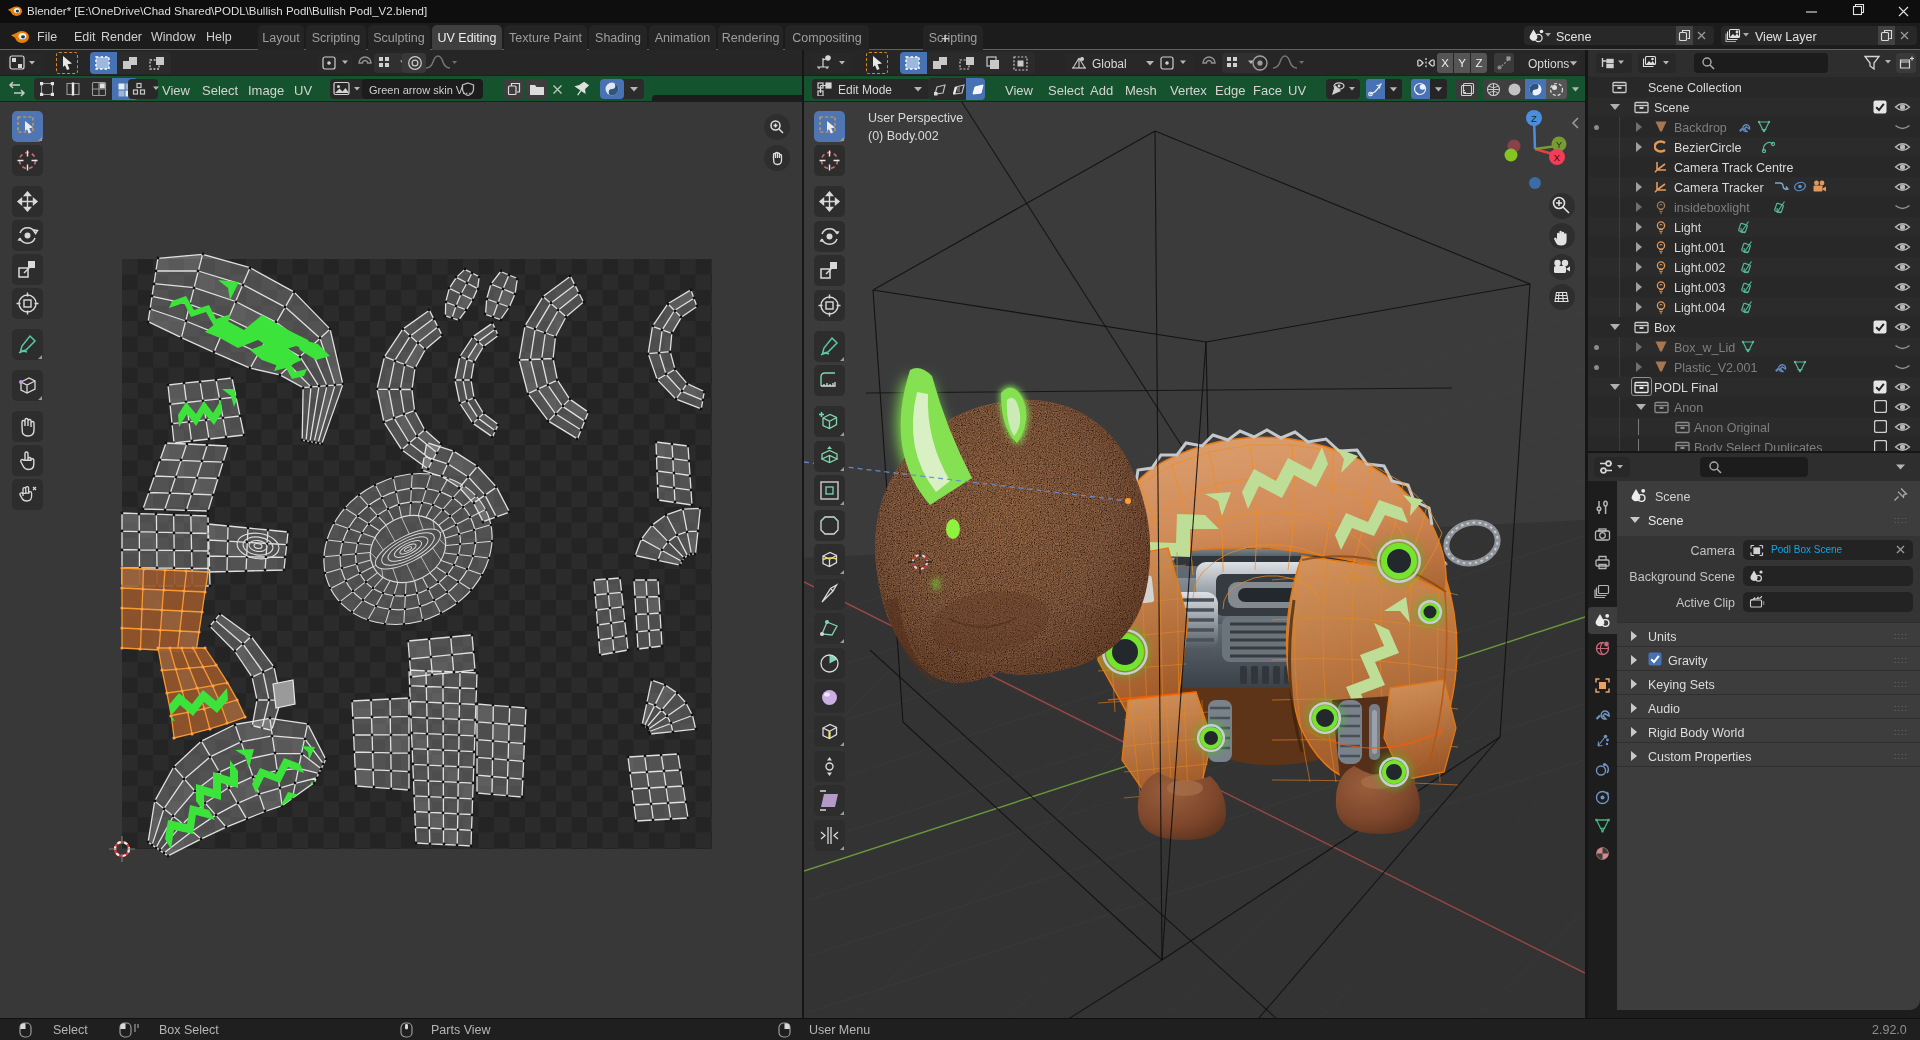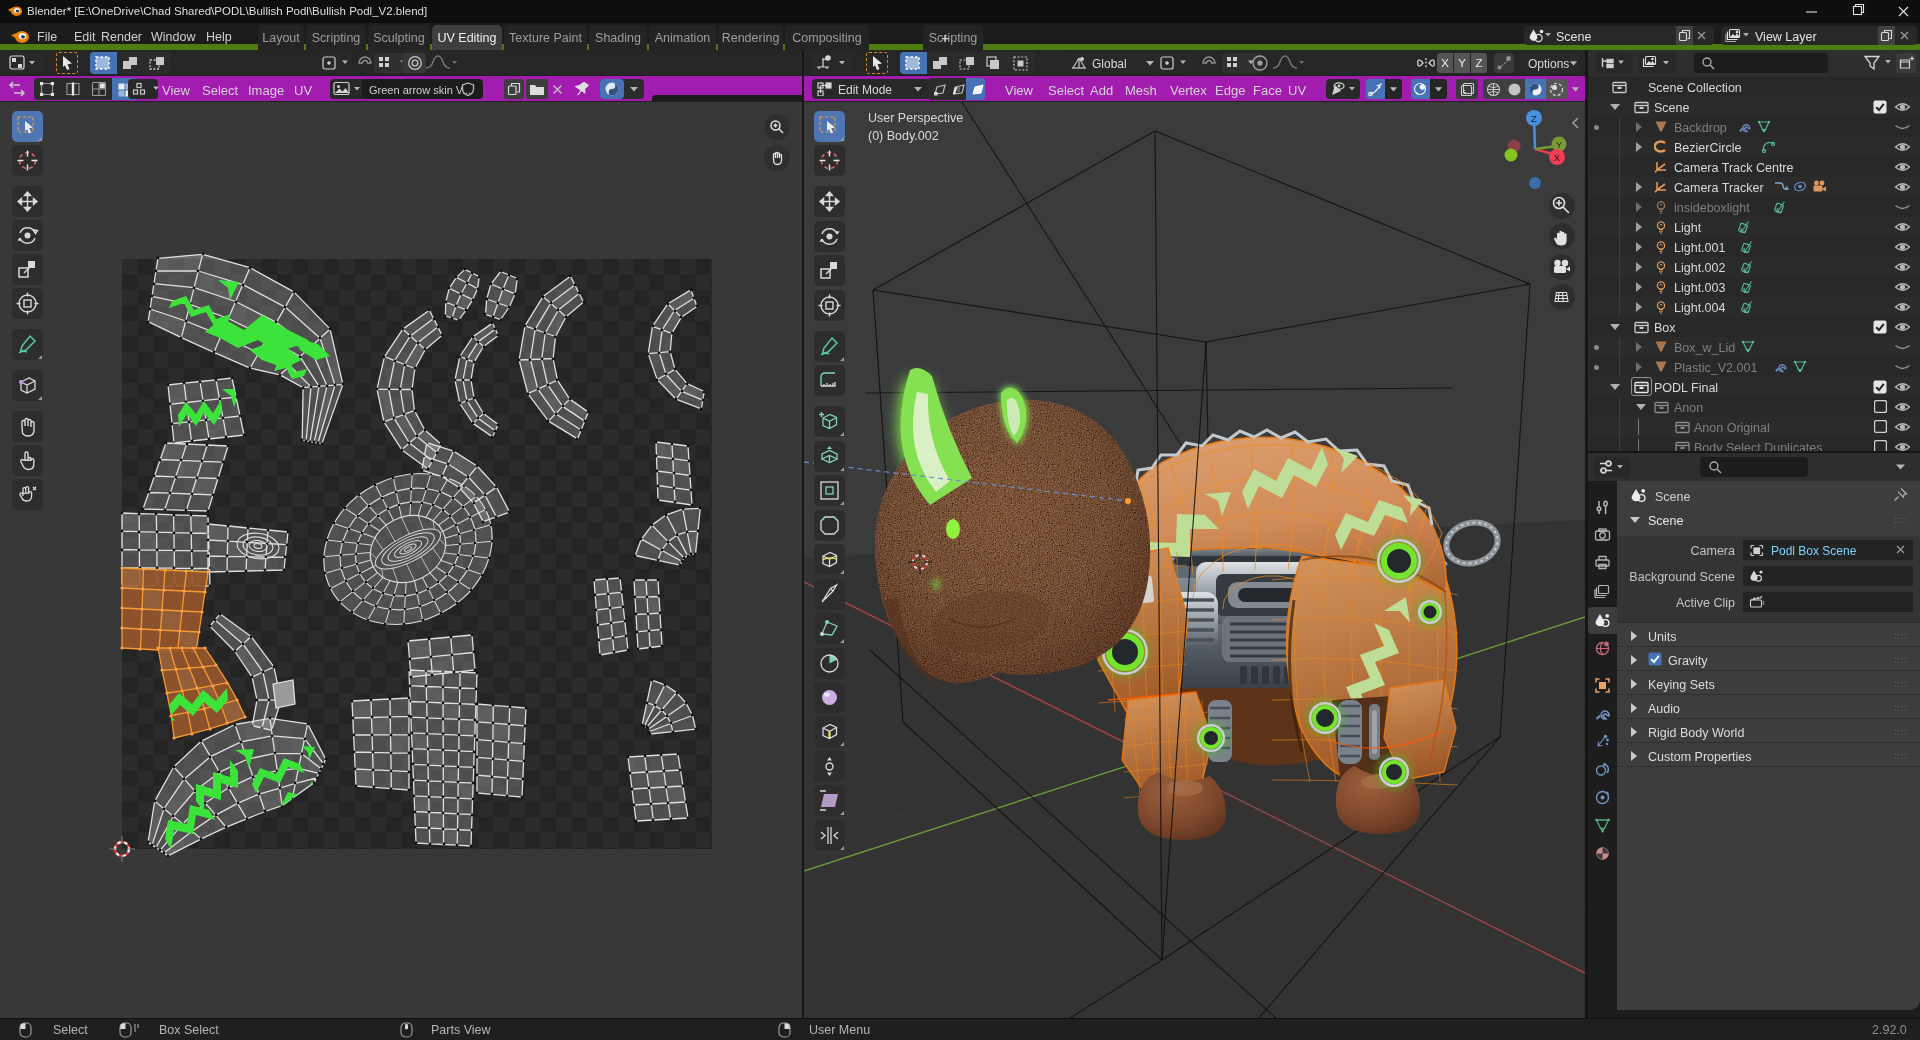--- a/index.html
+++ b/index.html
@@ -1,48 +1,48 @@
 <!DOCTYPE html>
 <html><head><meta charset="utf-8">
 <style>
 *{margin:0;padding:0;box-sizing:border-box;}
 html,body{width:1920px;height:1040px;overflow:hidden;background:#111;font-family:"Liberation Sans",sans-serif;}
 #root{position:absolute;left:0;top:0;width:1920px;height:1040px;background:#161616;}
 .abs{position:absolute;}
 
 #titlebar{left:0;top:0;width:1920px;height:23px;background:#0e0e0e;color:#dedede;font-size:11.5px;}
 
-#topbar{left:0;top:23px;width:1920px;height:27px;background:#1c1c1c;border-bottom:6px solid #4d7c0f;}
+#topbar{left:0;top:23px;width:1920px;height:27px;background:#1c1c1c;border-bottom:1px solid #4d7c0f;}
 .menuitem{position:absolute;top:7px;color:#cfcfcf;font-size:12.5px;}
 .tab{position:absolute;top:2px;height:25px;background:#242424;border-radius:5px 5px 0 0;color:#9e9e9e;font-size:12.5px;text-align:center;line-height:26px;}
 .tab.active{background:#3f3f3f;color:#f0f0f0;}
 
 .hrow{position:absolute;background:#262626;overflow:hidden;}
-.hdr{position:absolute;background:#a21caf;overflow:hidden;text-align:center;}
+.hdr{position:absolute;background:#14532d;overflow:hidden;text-align:center;}
 .menutxt{position:absolute;top:7px;color:#d4d4d4;font-size:13px;}
 .ddbtn{position:absolute;background:#282828;border-radius:4px;color:#d8d8d8;font-size:12px;}
 .field{position:absolute;background:#1c1c1c;border-radius:4px;color:#cfcfcf;font-size:12px;}
 .selbtn{position:absolute;background:#2b2b2b;border-radius:0;}
 .selbtn.on{background:#4772b3;}
 .tool32{position:absolute;width:31px;height:31px;background:#2d2d2d;border-radius:5px;}
 .tool32.on{background:#4f76b3;}
 
 #outliner{left:1588px;top:50px;width:332px;height:401px;background:#282828;}
 #outlhdr{left:1588px;top:50px;width:332px;height:27px;background:#2e2e2e;}
 .orow{position:absolute;width:332px;height:20px;font-size:12.5px;color:#d9d9d9;}
 .orow .nm{position:absolute;top:4px;}
 .dim{color:#7f7f7f;}
 
 #props{left:1588px;top:453px;width:332px;height:565px;background:#1d1d1d;}
 #propshdr{left:1588px;top:453px;width:332px;height:28px;background:#2e2e2e;}
 #proptabs{left:1588px;top:481px;width:29px;height:537px;background:#1d1d1d;}
 .ptab{position:absolute;left:1588px;width:29px;height:27px;}
 .prow{position:absolute;left:1617px;width:303px;font-size:12.5px;color:#d2d2d2;}
 .plabel{position:absolute;text-align:right;color:#c3c3c3;font-size:12.5px;}
-.pfield{position:absolute;background:#232323;border-radius:0;color:#7dd3fc;font-size:12px;}
+.pfield{position:absolute;background:#232323;border-radius:5px;color:#0ea5e9;font-size:10px;}
 
 #status{left:0;top:1018px;width:1920px;height:22px;background:#1f1f1f;border-top:1px solid #101010;color:#b5b5b5;font-size:12.5px;}
 .sitem{position:absolute;top:4px;}
 svg{display:block;}
 .dots{color:#6f6f6f;font-size:9px;letter-spacing:1px;}
 </style></head>
 <body>
 <div id="root">
 
 <div id="titlebar" class="abs">

